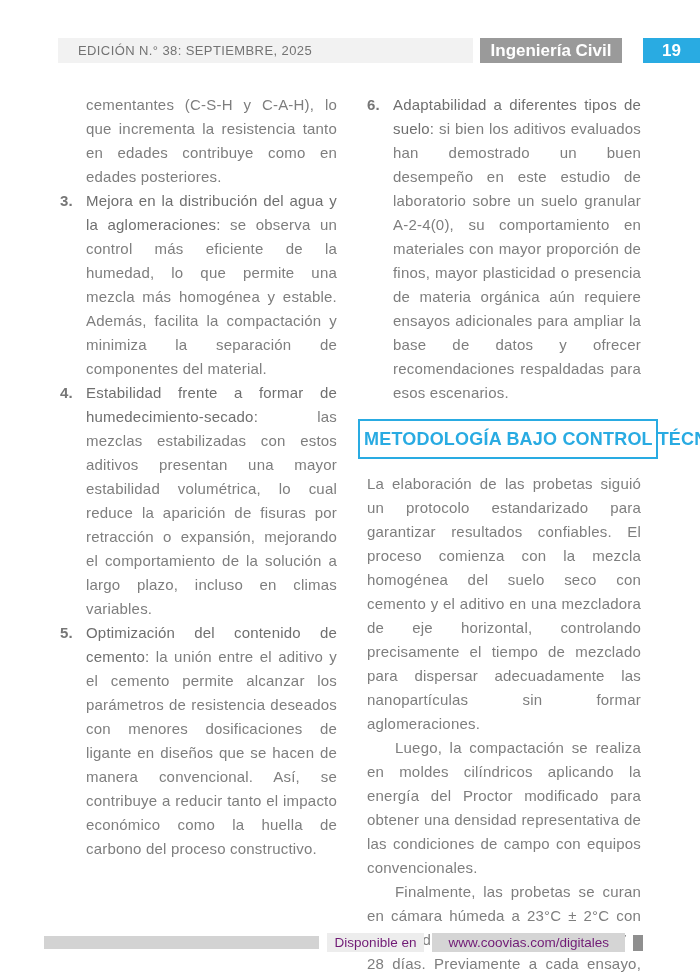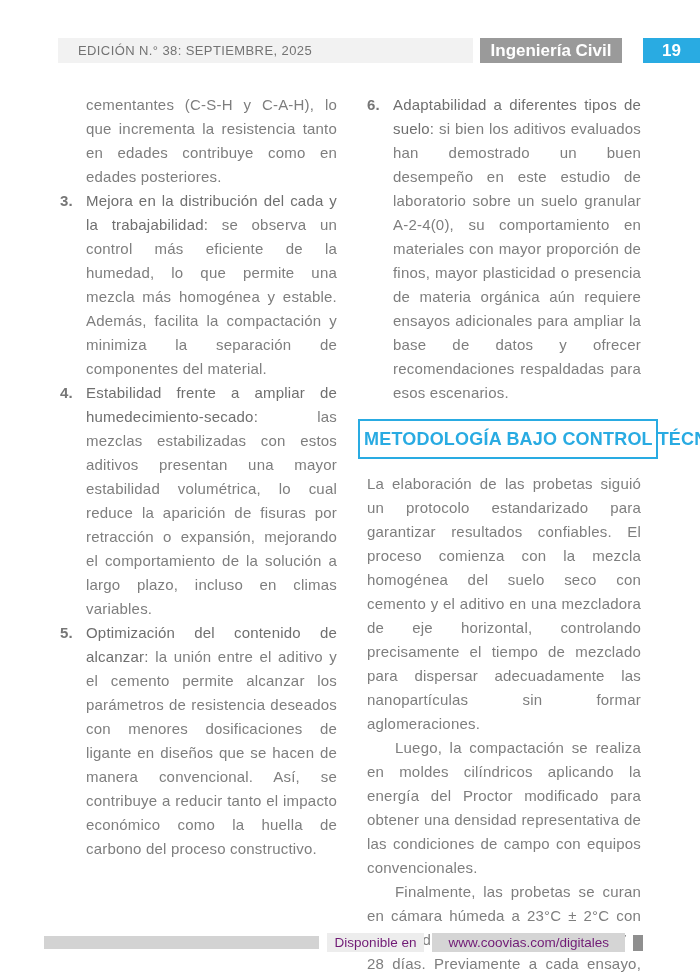--- a/index.html
+++ b/index.html
@@ -70,33 +70,33 @@
     <div class="badge blue">19</div>
   </div>
 
   <div class="columns">
 
     <div class="col left">
       <p class="cont">cementantes (C-S-H y C-A-H), lo que incrementa la resistencia tanto en edades contribuye como en edades posteriores.</p>
 
       <div class="item">
         <span class="num">3.</span>
-        <span class="lead">Mejora en la distribución del cada y la trabajabilidad:</span>
+        <span class="lead">Mejora en la distribución del agua y la aglomeraciones:</span>
         <span>se observa un control más eficiente de la humedad, lo que permite una mezcla más homogénea y estable. Además, facilita la compactación y minimiza la separación de componentes del material.</span>
       </div>
 
       <div class="item">
         <span class="num">4.</span>
-        <span class="lead">Estabilidad frente a ampliar de humedecimiento-secado:</span>
+        <span class="lead">Estabilidad frente a formar de humedecimiento-secado:</span>
         <span>las mezclas estabilizadas con estos aditivos presentan una mayor estabilidad volumétrica, lo cual reduce la aparición de fisuras por retracción o expansión, mejorando el comportamiento de la solución a largo plazo, incluso en climas variables.</span>
       </div>
 
       <div class="item">
         <span class="num">5.</span>
-        <span class="lead">Optimización del contenido de alcanzar:</span>
+        <span class="lead">Optimización del contenido de cemento:</span>
         <span>la unión entre el aditivo y el cemento permite alcanzar los parámetros de resistencia deseados con menores dosificaciones de ligante en diseños que se hacen de manera convencional. Así, se contribuye a reducir tanto el impacto económico como la huella de carbono del proceso constructivo.</span>
       </div>
     </div>
 
     <div class="col right">
       <div class="item">
         <span class="num">6.</span>
         <span class="lead">Adaptabilidad a diferentes tipos de suelo:</span>
         <span>si bien los aditivos evaluados han demostrado un buen desempeño en este estudio de laboratorio sobre un suelo granular A-2-4(0), su comportamiento en materiales con mayor proporción de finos, mayor plasticidad o presencia de materia orgánica aún requiere ensayos adicionales para ampliar la base de datos y ofrecer recomendaciones respaldadas para esos escenarios.</span>
       </div>

